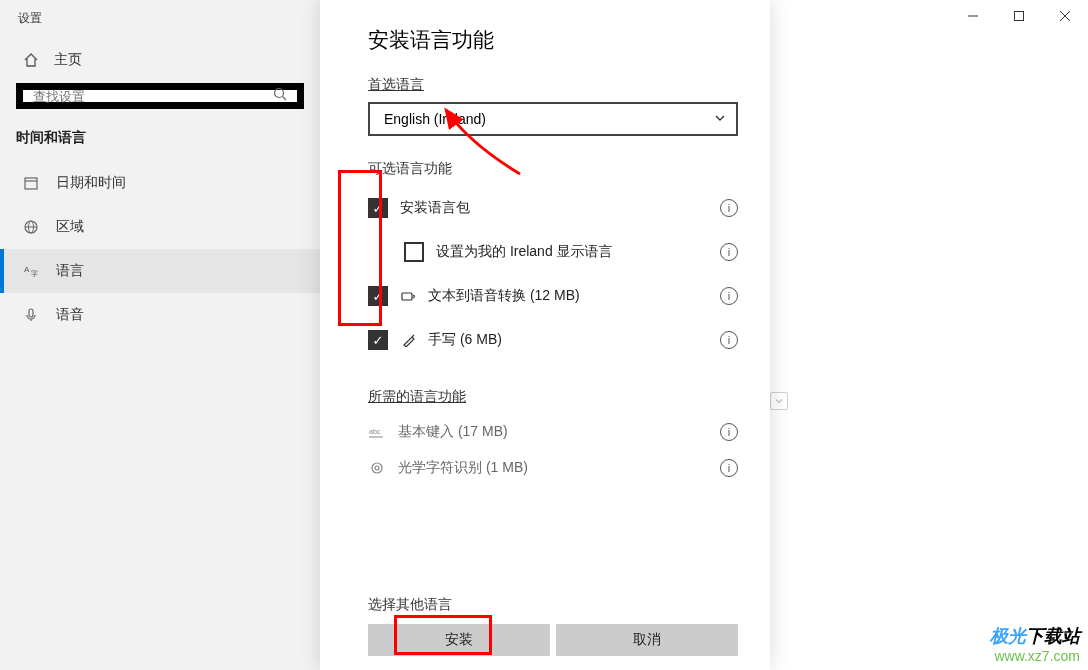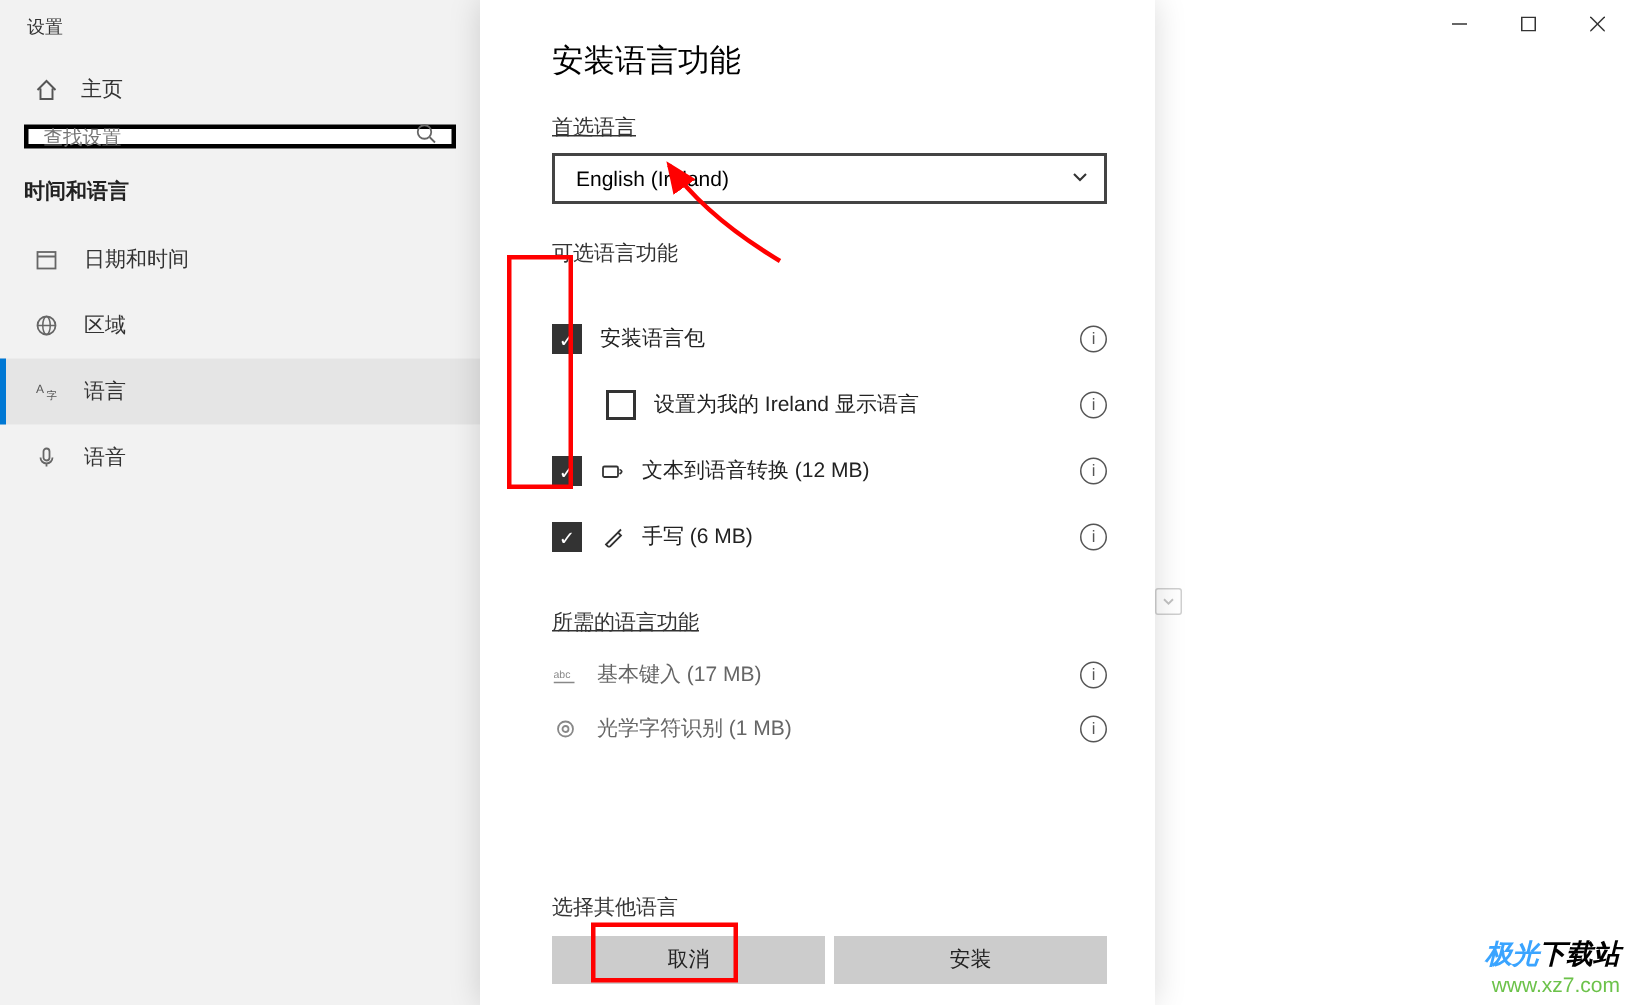--- a/index.html
+++ b/index.html
@@ -2,40 +2,40 @@
 <html><head>
 <meta charset="utf-8">
 <style>
 * { margin: 0; padding: 0; box-sizing: border-box; font-family: "Microsoft YaHei", "Segoe UI", sans-serif; }
 body { width: 1088px; height: 670px; background: #fff; position: relative; overflow: hidden; }
 
 
 .sidebar { position: absolute; left: 0; top: 0; width: 320px; height: 670px; background: #f2f2f2; }
 .title-bar-left { padding: 10px 18px; font-size: 12px; color: #333; }
 .home-row { display: flex; align-items: center; padding: 14px 18px 14px 22px; gap: 14px; font-size: 14px; color: #333; cursor: pointer; }
-.search-box { margin: 0 16px; height: 16px; border: 3px solid #000000; background: #fff; display: flex; align-items: center; justify-content: space-between; padding: 0 10px; cursor: text; }
+.search-box { margin: 0 16px; height: 26px; border: 7px solid #000000; background: #fff; display: flex; align-items: center; justify-content: space-between; padding: 0 10px; cursor: text; }
 .search-box input { border: none; outline: none; font-size: 13px; color: #666; width: 80%; background: transparent; }
 .cat-header { padding: 20px 22px 14px 16px; font-size: 14px; font-weight: 700; color: #222; }
 .nav-item { display: flex; align-items: center; height: 44px; padding: 0 22px; gap: 16px; font-size: 14px; color: #333; cursor: pointer; }
 .nav-item.active { background: #e5e5e5; border-left: 4px solid #0078d4; padding-left: 18px; }
 .nav-icon { width: 18px; height: 18px; display: inline-flex; align-items: center; justify-content: center; color: #555; }
 
 
 .win-controls { position: absolute; top: 0; right: 0; display: flex; height: 32px; }
 .win-btn { width: 46px; display: flex; align-items: center; justify-content: center; cursor: pointer; font-size: 11px; color: #333; }
 
 
 .hidden-chevron { position: absolute; right: 300px; top: 392px; width: 18px; height: 18px; border: 1px solid #888; border-radius: 2px; display: flex; align-items: center; justify-content: center; font-size: 10px; color: #555; opacity: 0.4; }
 
 
 .modal { position: absolute; left: 320px; top: 0; width: 450px; height: 670px; background: #fff; box-shadow: 0 0 20px rgba(0,0,0,0.15); padding: 26px 32px 16px 48px; }
 .modal h1 { font-size: 21px; font-weight: 400; margin-bottom: 22px; }
 .section-label { font-size: 14px; color: #333; margin-bottom: 8px; margin-top: 4px; text-decoration: underline; }
 .dropdown { width: 100%; height: 34px; border: 2px solid #444; display: flex; align-items: center; justify-content: space-between; padding: 0 10px 0 14px; cursor: pointer; font-size: 14px; margin-bottom: 24px; }
-.opt-label { font-size: 14px; color: #333; margin-bottom: 26px; }
+.opt-label { font-size: 14px; color: #333; margin-bottom: 8px; }
 
 .feat-row { display: flex; align-items: center; height: 44px; position: relative; }
 .feat-row.indent .feat-check { margin-left: 36px; }
 .feat-check { width: 20px; height: 20px; border: 2px solid #333; display: flex; align-items: center; justify-content: center; cursor: pointer; flex-shrink: 0; margin-right: 12px; }
 .feat-check.checked { background: #333; color: #fff; font-size: 13px; }
 .feat-icon { width: 18px; margin-right: 10px; display: inline-flex; justify-content: center; color: #333; font-size: 14px; }
 .feat-text { font-size: 14px; color: #222; flex: 1; }
 .info-icon { width: 18px; height: 18px; border: 1.4px solid #555; border-radius: 50%; display: flex; align-items: center; justify-content: center; font-size: 11px; color: #555; cursor: pointer; margin-left: auto; }
 
 .req-section { margin-top: 26px; }
@@ -220,22 +220,22 @@
           </svg>
         </span>
       <span class="req-text">光学字符识别 (1 MB)</span>
       <span class="info-icon">i</span>
     </div>
   </div>
 
   <div class="bottom-area">
     <div class="other-lang">选择其他语言</div>
     <div class="btn-row">
+      <button class="btn">安装</button>
       <button class="btn">取消</button>
-      <button class="btn">安装</button>
     </div>
   </div>
 </div>
 
 <div class="red-box rb-checks"></div>
 <div class="red-box rb-install"></div>
 <svg class="arrow-svg" width="100" height="80">
   <defs>
       <marker id="ah" markerWidth="8" markerHeight="8" refX="6" refY="3" orient="auto">
         <path d="M0,0 L7,3 L0,6 Z" fill="#ff0000"></path>

